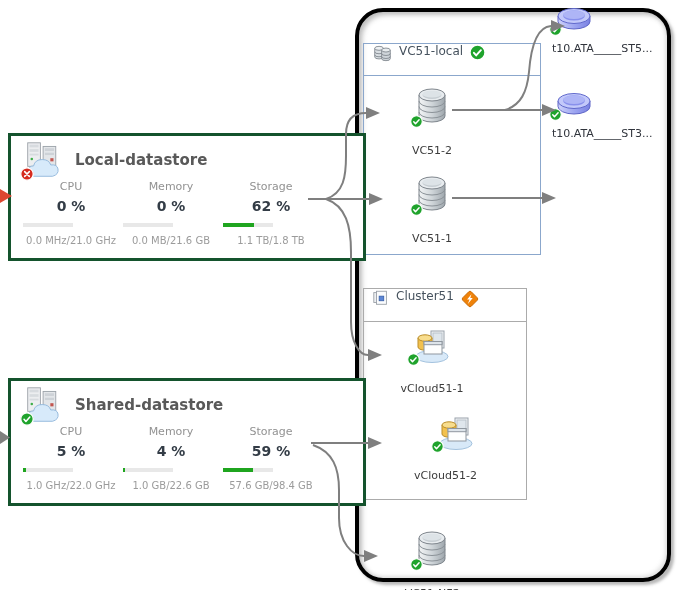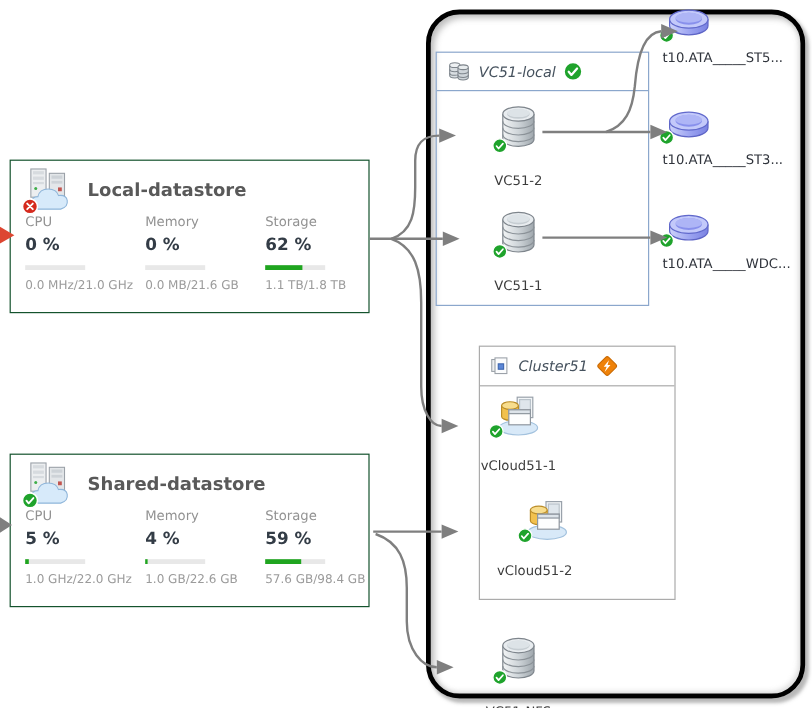--- a/index.html
+++ b/index.html
@@ -1,21 +1,21 @@
 <!DOCTYPE html>
 <html><head>
 <meta charset="utf-8">
 <style>
   html,body{margin:0;padding:0;background:#fff;}
   .canvas{position:relative;width:677px;height:590px;background:#fff;
           font-family:"DejaVu Sans",sans-serif;overflow:hidden;}
 
   
-  .panel{position:absolute;width:300px;height:128px;background:#fff;
-         border:1px solid #14532d;box-sizing:border-box;z-index:3;}
+  .panel{position:absolute;width:358px;height:128px;background:#fff;
+         border:3px solid #14532d;box-sizing:border-box;z-index:3;text-align:center;}
   .panel-head{position:absolute;top:5px;left:12px;display:flex;align-items:center;gap:10px;}
   .icon-wrap{position:relative;display:inline-block;line-height:0;}
   .panel-title{font-size:15px;font-weight:bold;color:#595959;}
   .badge-sm{position:absolute;left:-3px;bottom:-2px;width:14px;height:14px;}
   .metric{position:absolute;top:44px;width:96px;}
   .metric-label{font-size:11px;color:#929292;}
   .metric-value{font-size:14px;font-weight:bold;color:#333c46;margin-top:5px;}
   .bar{width:50px;height:4px;background:#e8e8e8;margin-top:9px;}
   .bar-fill{height:100%;background:#1fa51f;width:0;}
   .metric-detail{font-size:10px;color:#9b9b9b;margin-top:8px;white-space:nowrap;}
@@ -25,22 +25,22 @@
            box-sizing:border-box;border:4px solid #000;border-radius:28px;
            box-shadow:3px 3px 3px rgba(125,125,125,.55),
                       inset 3px 3px 5px rgba(110,110,110,.45),
                       inset -2px -2px 4px rgba(160,160,160,.3);
            z-index:1;}
 
   
   .group-box{position:absolute;box-sizing:border-box;border:1px solid;z-index:2;background:transparent;}
   .group-box.blue{border-color:#8ba7cc;}
   .group-box.gray{border-color:#ababab;}
-  .group-head{display:flex;align-items:center;gap:6px;padding-left:8px;box-sizing:border-box;
-              border-bottom:1px solid;height:32px;font-style:italic;}
+  .group-head{display:flex;gap:6px;padding-left:8px;box-sizing:border-box;
+              border-bottom:1px solid;height:32px;}
   .blue .group-head{border-color:#8ba7cc;}
   .gray .group-head{border-color:#ababab;height:33px;}
   .group-label{font-size:12px;color:#46525e;}
 
   
   .node{position:absolute;width:90px;text-align:center;z-index:3;}
   .node .nlabel{font-size:11px;color:#3c3c3c;margin-top:14px;white-space:nowrap;}
   .node .badge-node{position:absolute;left:-4px;bottom:-2px;width:13px;height:13px;}
 
   
@@ -215,21 +215,21 @@
       <svg width="21" height="19">
           <use href="#ic-stack"></use>
         </svg>
       <span class="group-label">VC51-local</span>
       <svg width="17" height="17">
           <use href="#ic-check"></use>
         </svg>
     </div>
   </div>
 
-  <div class="group-box gray" style="left:363px;top:288px;width:164px;height:212px;margin-left:36px;">
+  <div class="group-box gray" style="left:363px;top:288px;width:164px;height:212px;">
     <div class="group-head">
       <svg width="18" height="18">
           <use href="#ic-cluster"></use>
         </svg>
       <span class="group-label">Cluster51</span>
       <svg width="20" height="20">
           <use href="#ic-warn"></use>
         </svg>
     </div>
   </div>
@@ -311,31 +311,20 @@
       <svg width="44" height="28">
           <use href="#ic-disk"></use>
         </svg>
       <svg class="badge-node">
           <use href="#ic-check"></use>
         </svg>
     </span>
     <div class="dlabel">t10.ATA_____ST3...</div>
   </div>
 
-  <div class="disk" style="left:552px;top:176px;">
-    <span class="icon-wrap">
-      <svg width="44" height="28">
-          <use href="#ic-disk"></use>
-        </svg>
-      <svg class="badge-node">
-          <use href="#ic-check"></use>
-        </svg>
-    </span>
-    <div class="dlabel">t10.ATA_____WDC...</div>
-  </div>
 
   <svg class="wires" viewBox="0 0 677 590">
     <g stroke="#7f7f7f" stroke-width="2" fill="none">
 
       <path d="M308,199 H369"></path>
       <path d="M326,199 C344,193 346,176 346,156 L346,134 C346,120 352,113 366,113"></path>
       <path d="M326,199 C346,206 351,226 351,252 L351,322 C351,342 359,355 368,355"></path>
 
       <path d="M311,443 H368"></path>
       <path d="M313,445 C333,452 339,468 339,490 L339,518 C339,542 352,556 364,556"></path>

